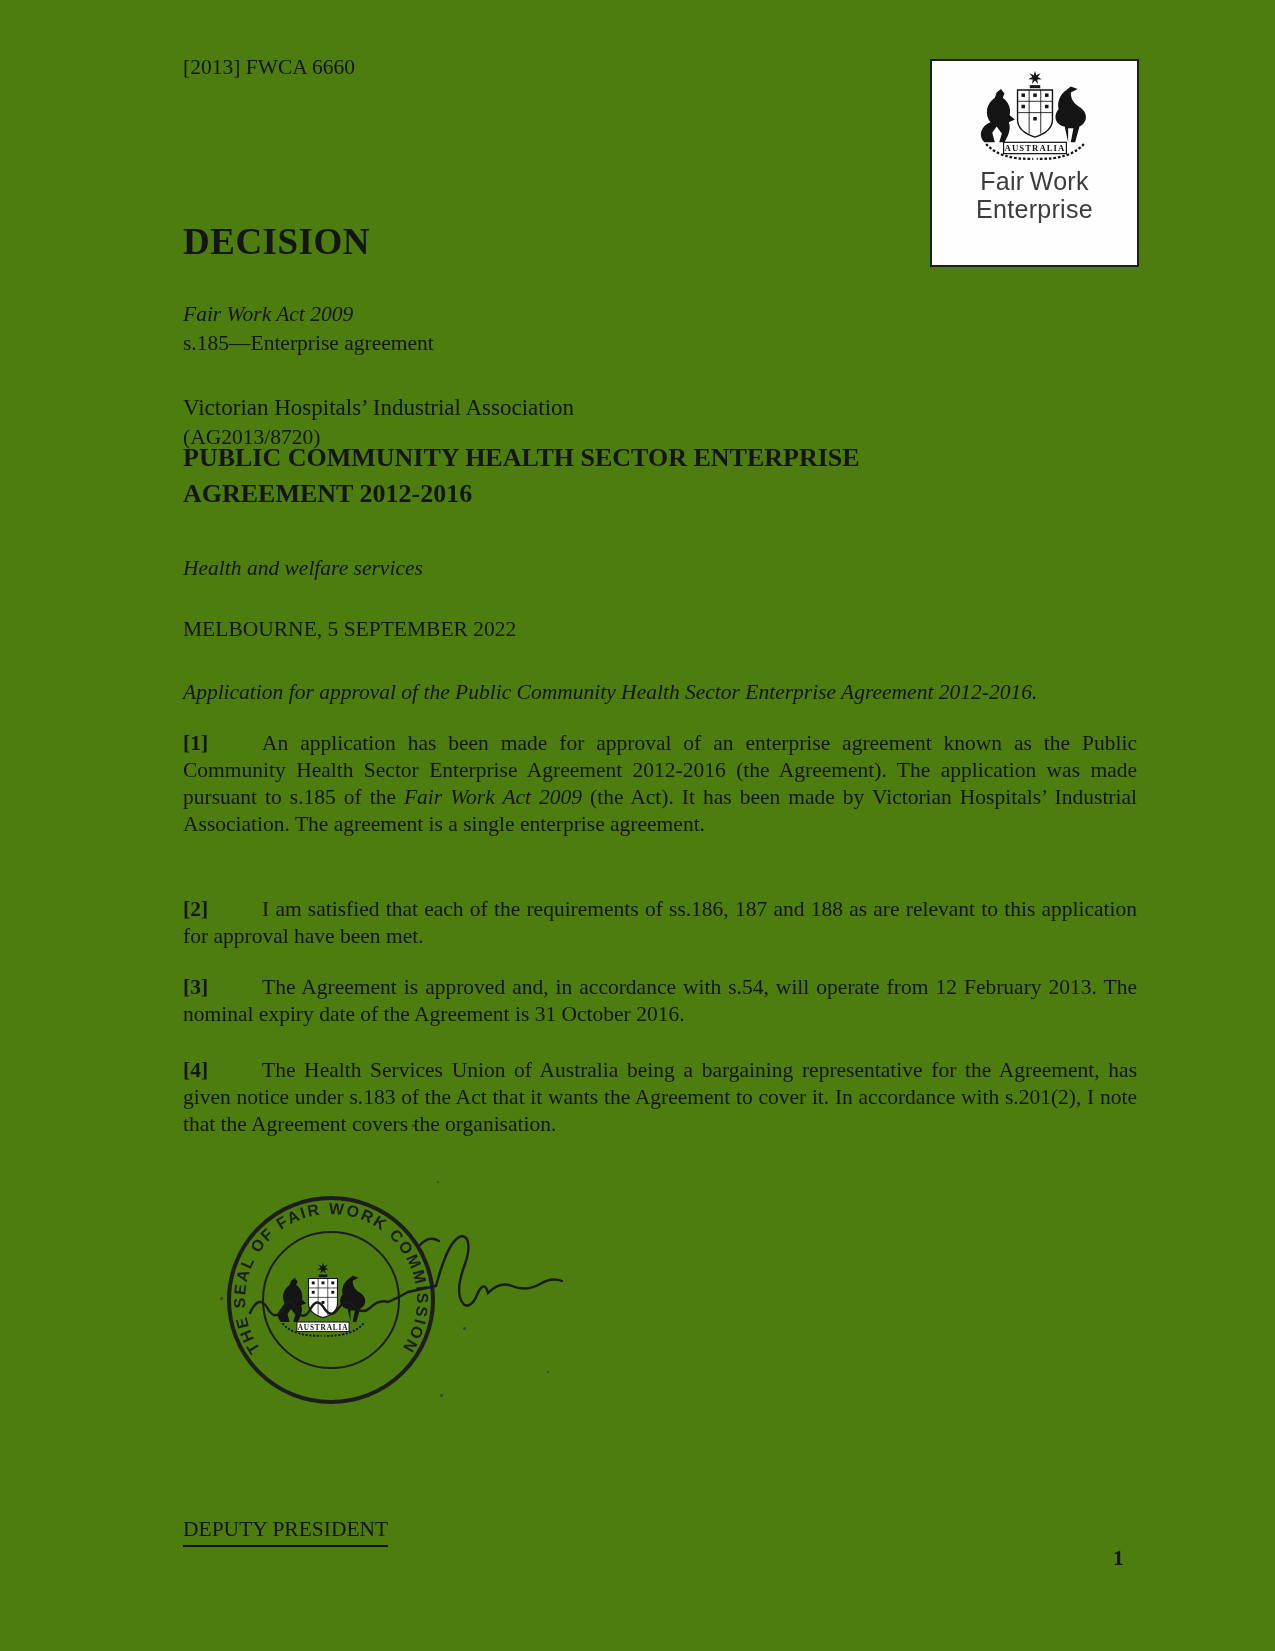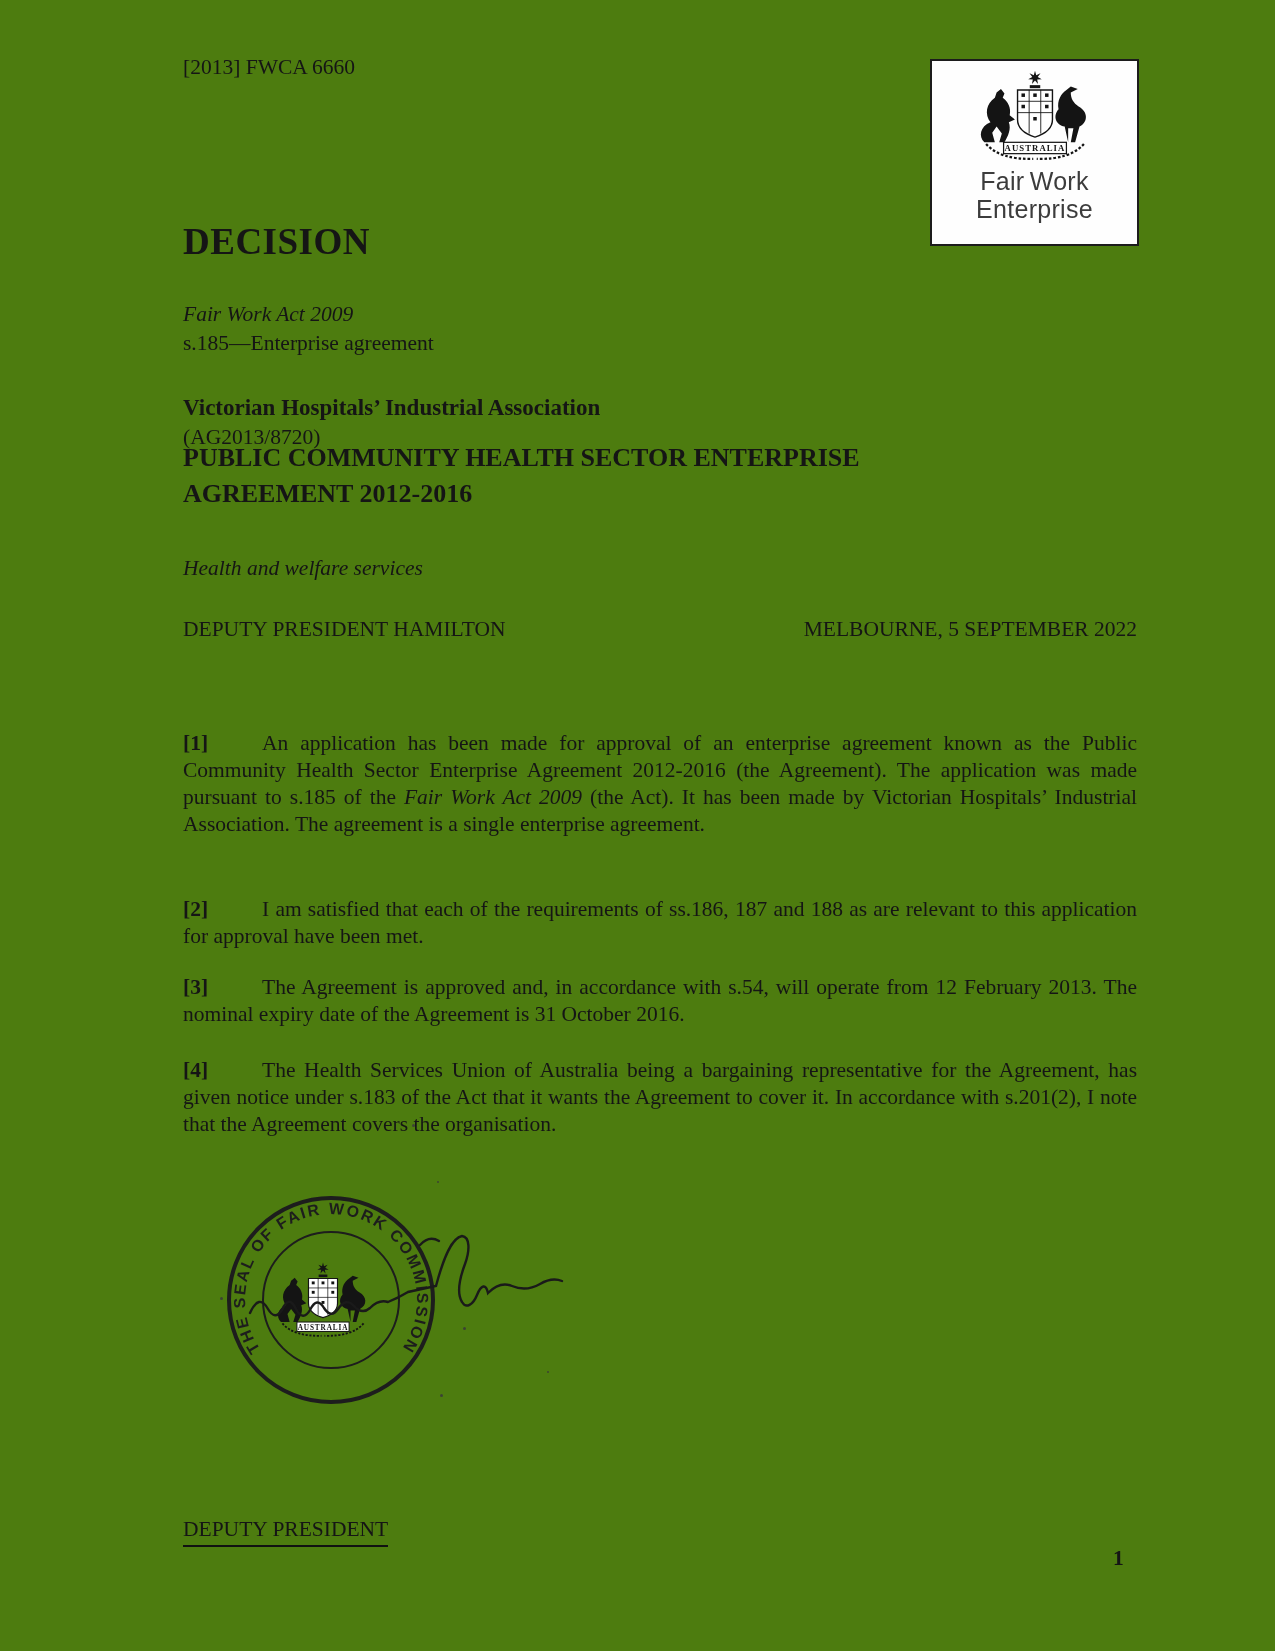--- a/index.html
+++ b/index.html
@@ -8,36 +8,36 @@
     width:1275px;height:1651px;
     margin:0 auto;
     background:#4d7c0f;
     font-family:"Liberation Serif","DejaVu Serif",serif;
     color:#151515;
     overflow:hidden;
   }
   .abs{position:absolute;}
   .citation{left:183px;top:54px;font-size:21.5px;line-height:27px;}
   .logo-box{
-    left:930px;top:59px;width:209px;height:187px;
+    left:930px;top:59px;width:209px;height:208px;
     border:2px solid #1c1c1c;box-sizing:border-box;
     display:flex;flex-direction:column;align-items:center;
     background:#fefefe;
   }
   .logo-crest{margin-top:8px;}
   .logo-text{
     margin-top:2px;text-align:center;
     font-family:"Liberation Sans","DejaVu Sans",sans-serif;
     font-size:25px;line-height:28px;color:#3c3c3c;
     letter-spacing:.3px;word-spacing:-2px;
   }
   .doc-title{left:183px;top:221px;font-size:37px;line-height:42px;font-weight:bold;letter-spacing:.5px;margin:0;}
   .act-line{left:183px;top:301px;font-size:21.5px;line-height:27px;font-style:italic;}
   .section-line{left:183px;top:330px;font-size:21.5px;line-height:27px;}
-  .applicant{left:183px;top:393px;font-size:23px;line-height:30px;font-weight:bold;margin:0;}
+  .applicant{left:183px;top:393px;font-size:23px;line-height:30px;font-weight:normal;margin:0;}
   .case-number{left:183px;top:424px;font-size:21.5px;line-height:27px;}
   .agreement-title{left:183px;top:440px;max-width:740px;font-size:26px;line-height:36px;font-weight:bold;margin:0;}
   .industry-line{left:183px;top:555px;font-size:21.5px;line-height:27px;font-style:italic;}
   .member-row{left:183px;top:616px;width:954px;display:flex;justify-content:space-between;font-size:21.5px;line-height:27px;}
   .application-line{left:183px;top:679px;font-size:21.5px;line-height:27px;font-style:italic;width:954px;}
   .para{left:183px;width:954px;font-size:21.5px;line-height:27px;text-align:justify;margin:0;}
   .para-num{font-weight:bold;display:inline-block;width:79px;}
   .it{font-style:italic;}
   .seal-wrap{left:215px;top:1185px;width:360px;height:230px;}
   .signoff{left:183px;top:1516px;font-size:21.5px;line-height:27px;}
@@ -104,24 +104,24 @@
   <div class="abs section-line">s.185—Enterprise agreement</div>
 
   <h2 class="abs applicant">Victorian Hospitals’ Industrial Association</h2>
   <div class="abs case-number">(AG2013/8720)</div>
 
   <h2 class="abs agreement-title">PUBLIC COMMUNITY HEALTH SECTOR ENTERPRISE AGREEMENT 2012-2016</h2>
 
   <div class="abs industry-line">Health and welfare services</div>
 
   <div class="abs member-row">
-    <span>DEPUTY PRESIDENT HAMILTON</span>
     <span>MELBOURNE, 5 SEPTEMBER 2022</span>
   </div>
 
+  <div class="abs application-line">Application for approval of the Public Community Health Sector Enterprise Agreement 2012-2016.</div>
 
   <p class="abs para" style="top:730px"><span class="para-num">[1]</span><span><span>An application has been made for approval of an enterprise agreement known as the Public Community Health Sector Enterprise Agreement 2012-2016 (the Agreement). The application was made pursuant to s.185 of the </span><span class="it">Fair Work Act 2009</span><span> (the Act). It has been made by Victorian Hospitals’ Industrial Association. The agreement is a single enterprise agreement.</span></span></p>
 
   <p class="abs para" style="top:896px"><span class="para-num">[2]</span><span><span>I am satisfied that each of the requirements of ss.186, 187 and 188 as are relevant to this application for approval have been met.</span></span></p>
 
   <p class="abs para" style="top:974px"><span class="para-num">[3]</span><span><span>The Agreement is approved and, in accordance with s.54, will operate from 12 February 2013. The nominal expiry date of the Agreement is 31 October 2016.</span></span></p>
 
   <p class="abs para" style="top:1057px"><span class="para-num">[4]</span><span><span>The Health Services Union of Australia being a bargaining representative for the Agreement, has given notice under s.183 of the Act that it wants the Agreement to cover it. In accordance with s.201(2), I note that the Agreement covers the organisation.</span></span></p>
 
   <svg class="abs seal-wrap" viewBox="0 0 360 230">

